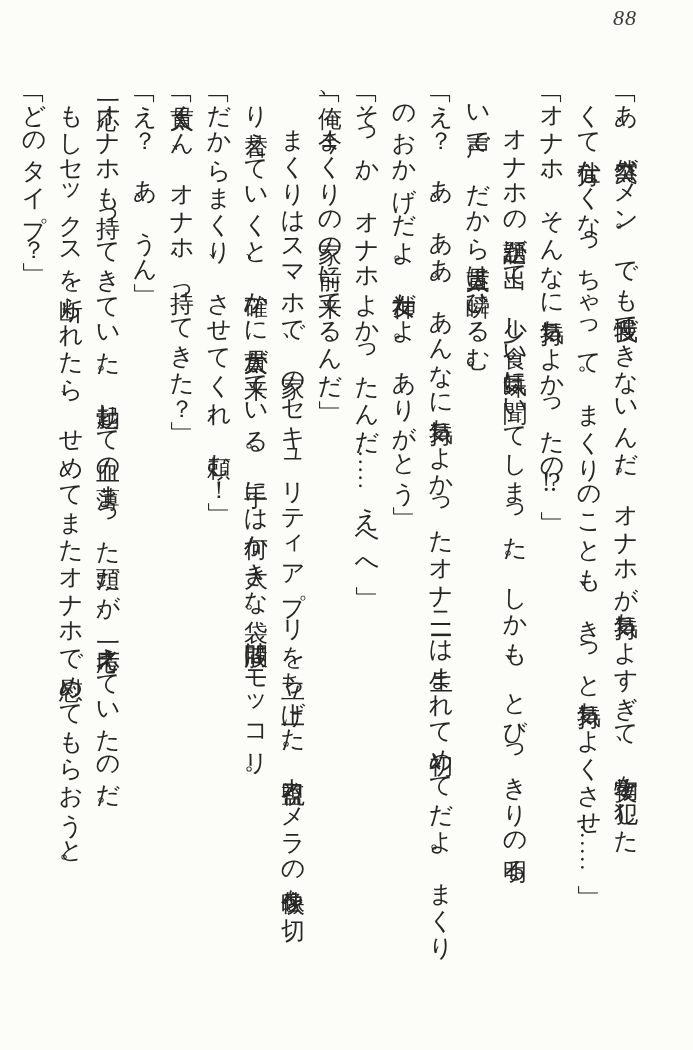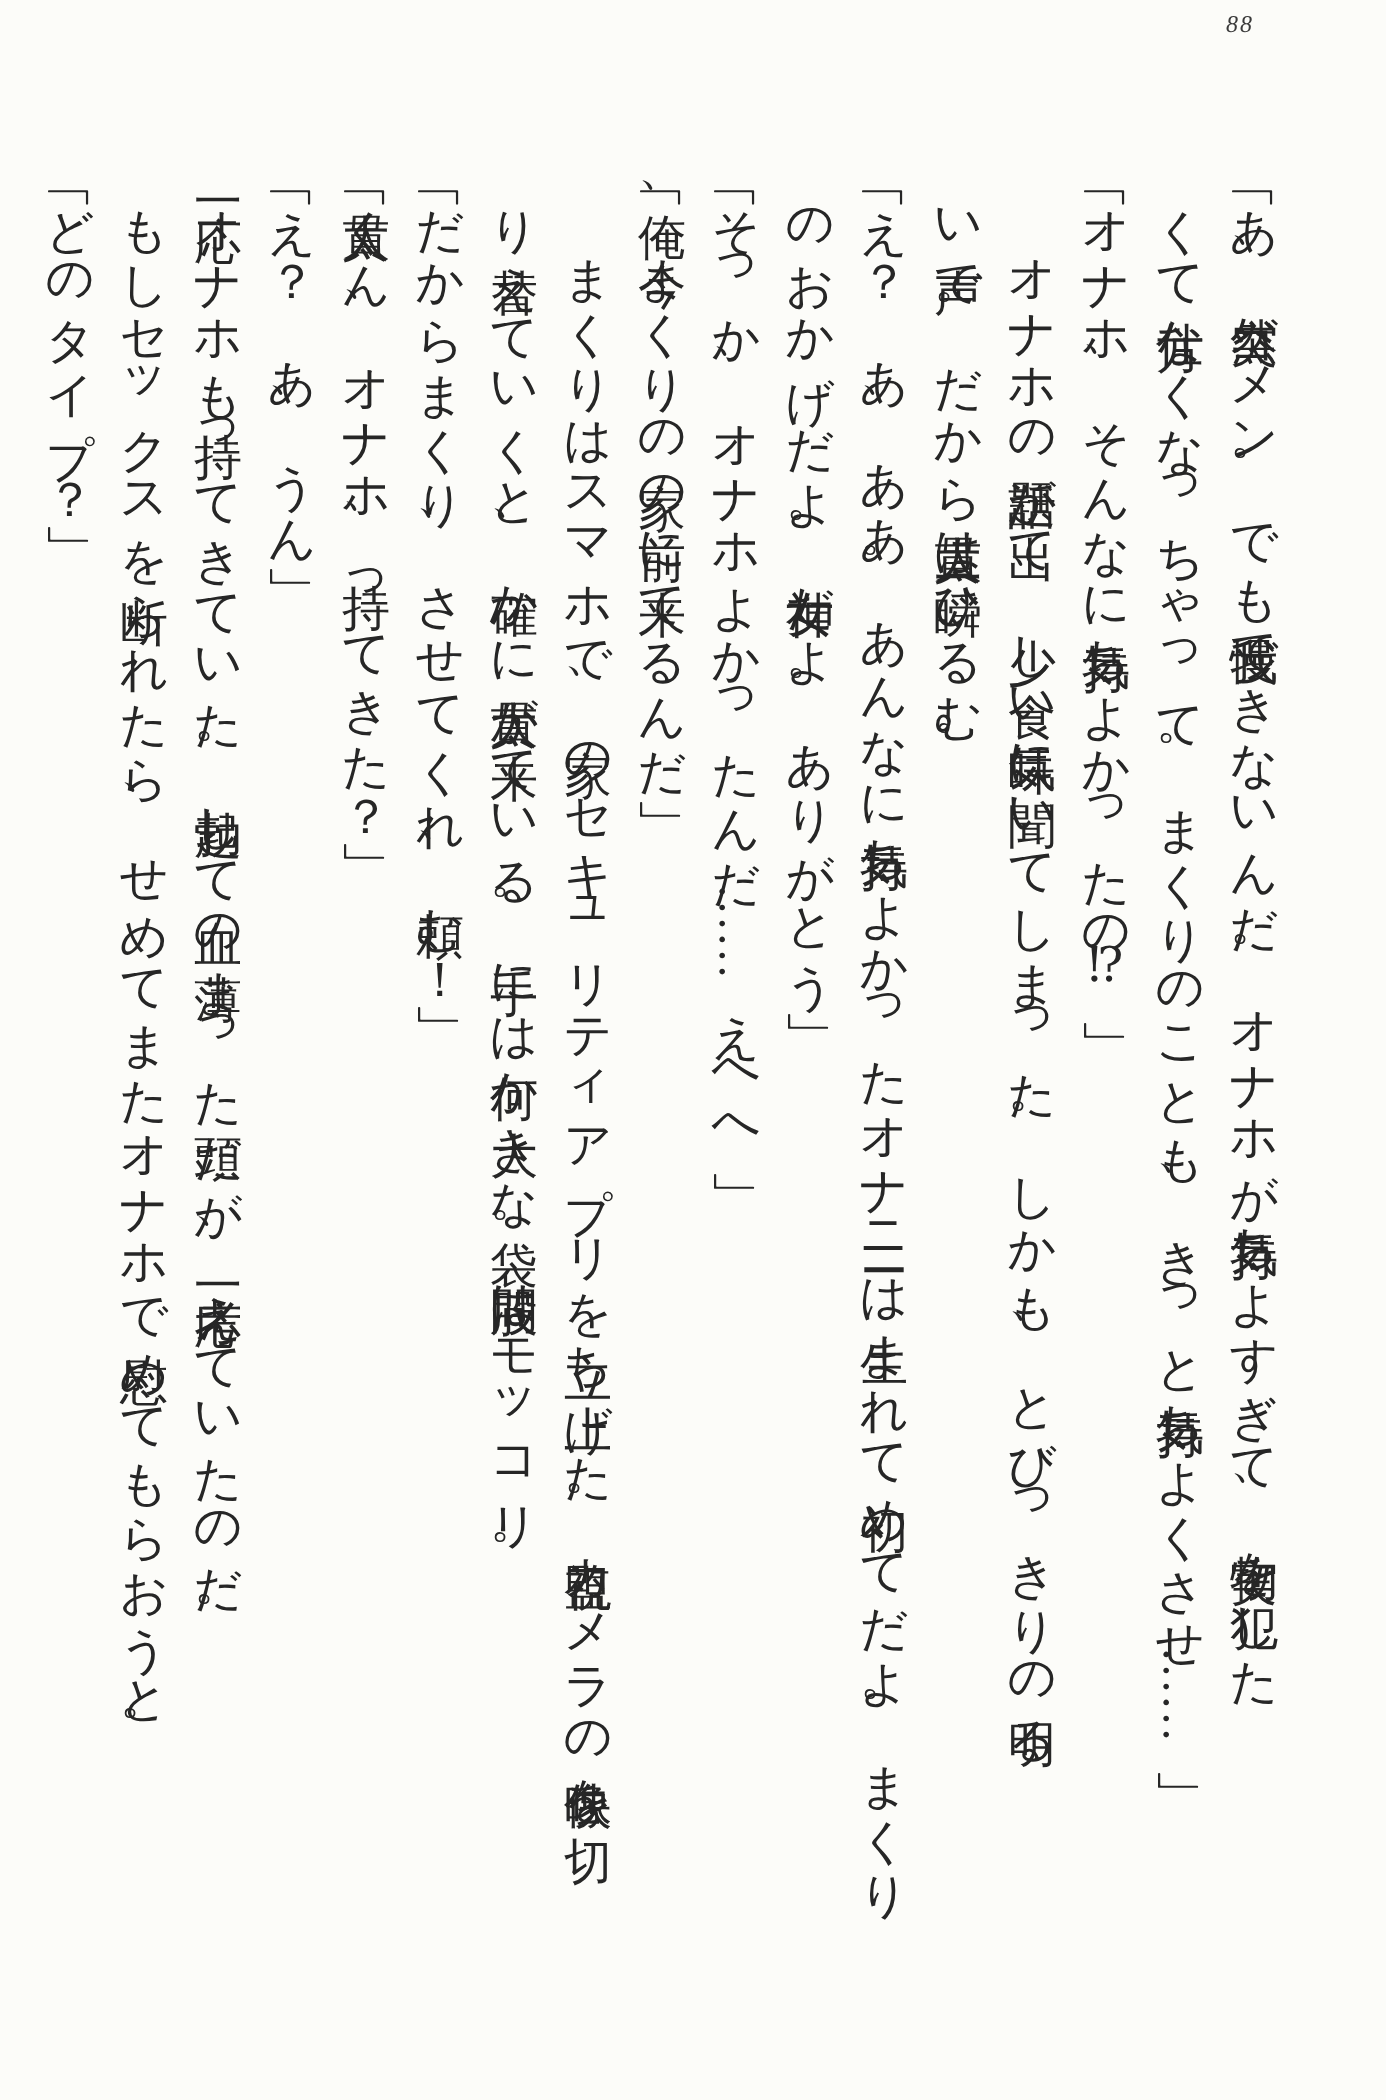--- a/index.html
+++ b/index.html
@@ -15,21 +15,21 @@
   }
   .page {
     position: relative;
     width: 693px;
     height: 1050px;
   }
   .page-number {
     position: absolute;
     top: 5px;
     left: 613px;
-    font-size: 12px;
+    font-size: 22px;
     font-style: italic;
     letter-spacing: 1px;
     color: #3a3a3a;
   }
   .text-block {
     position: absolute;
     top: 88px;
     right: 49px;
     height: 945px;
     writing-mode: vertical-rl;

